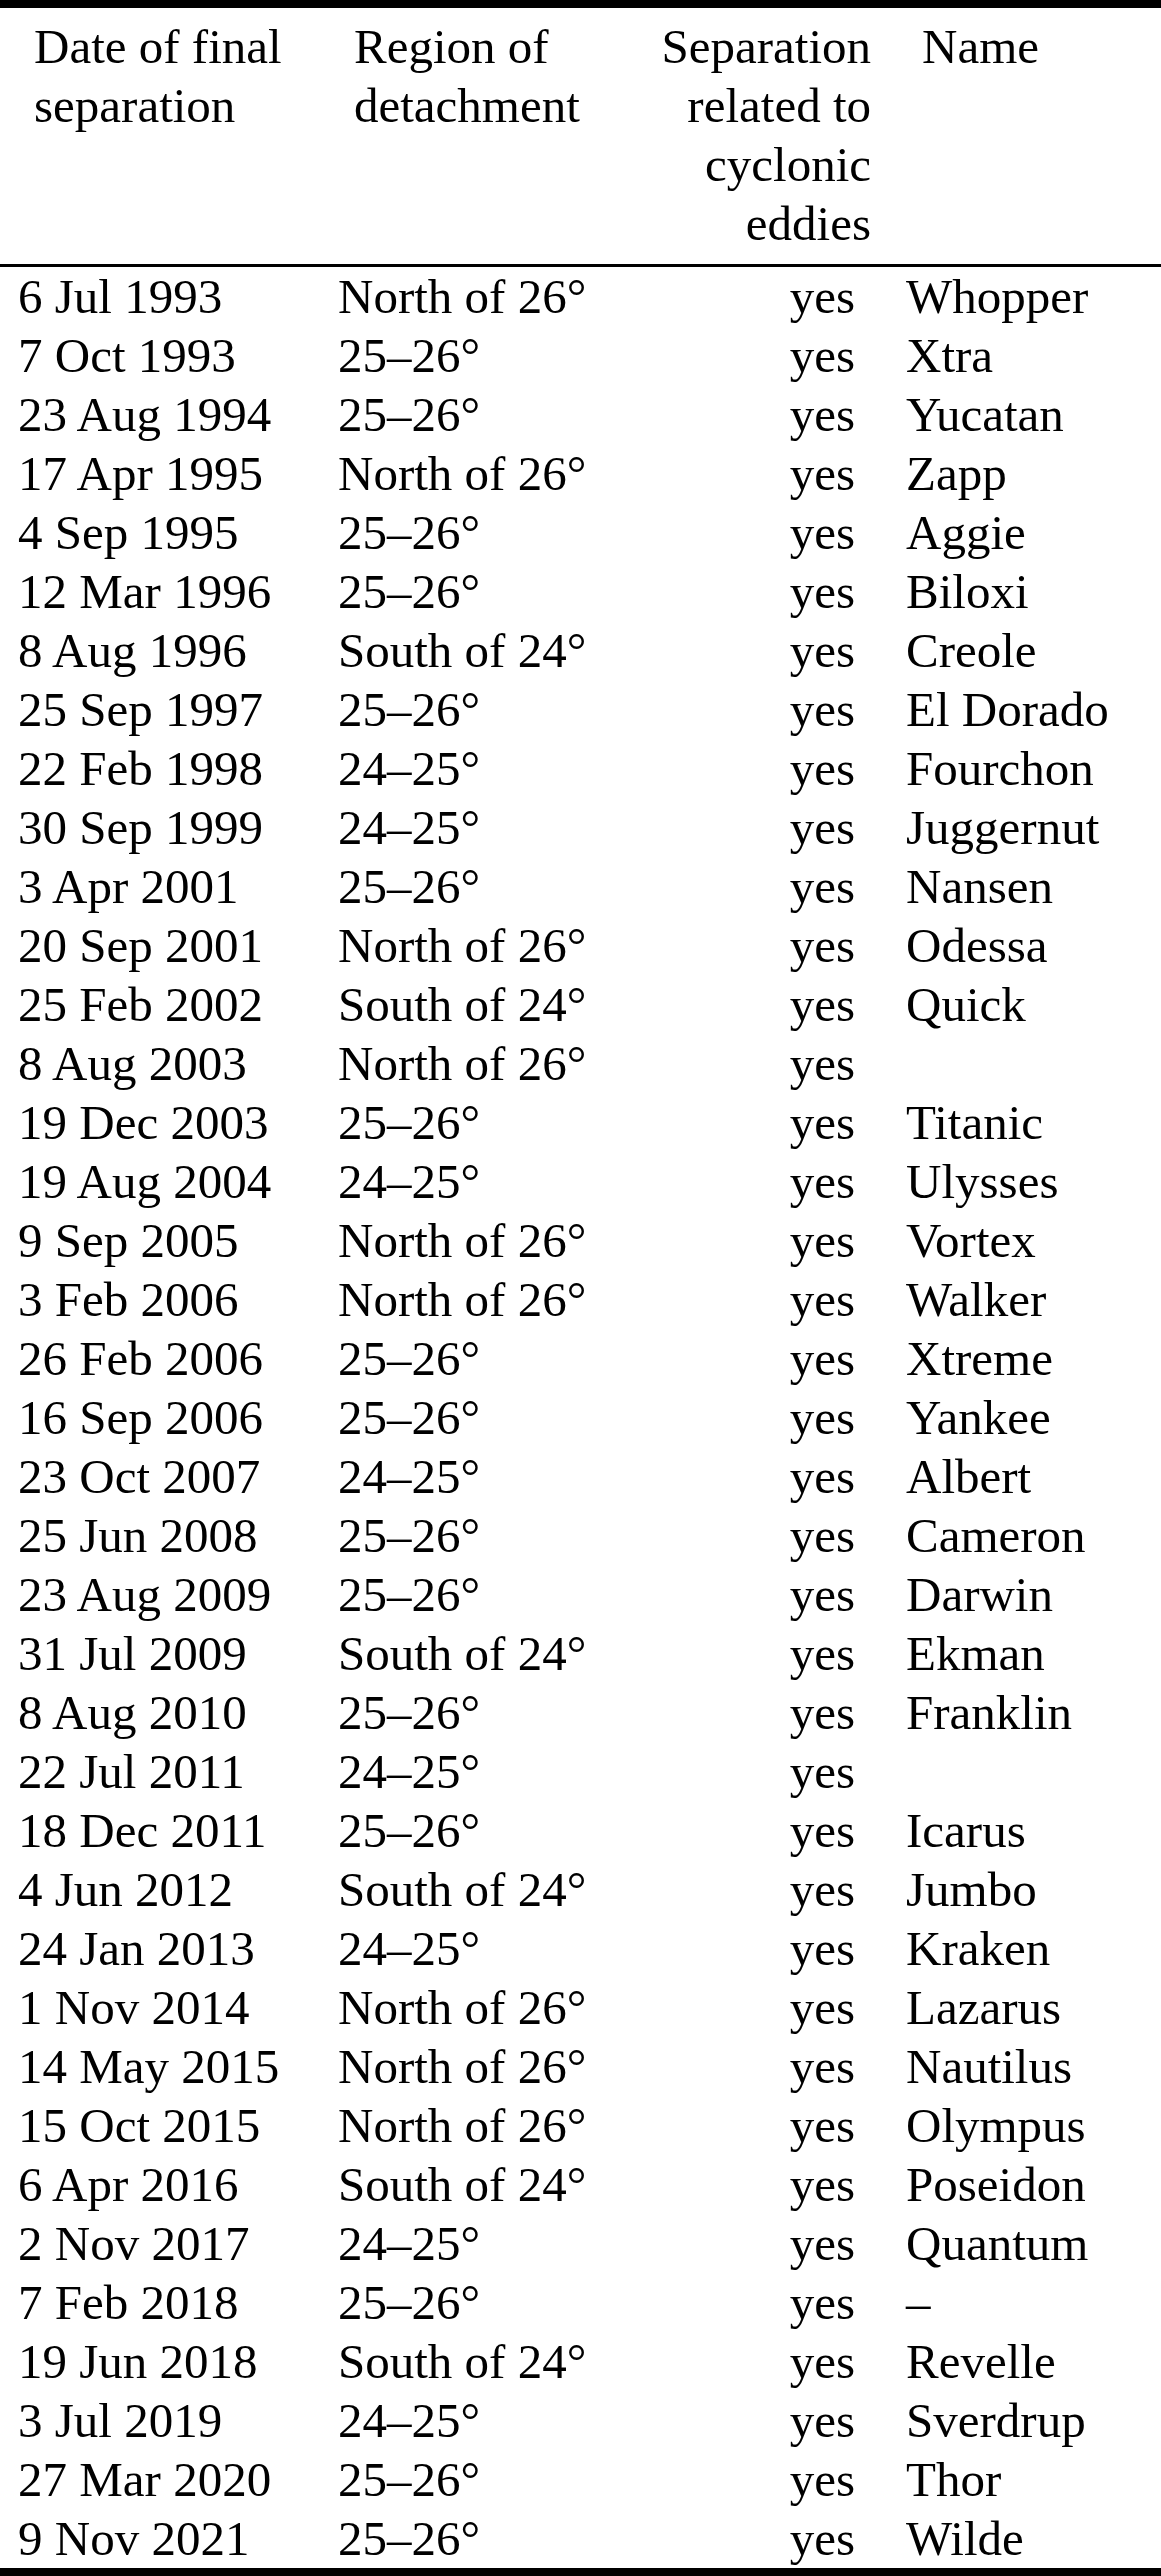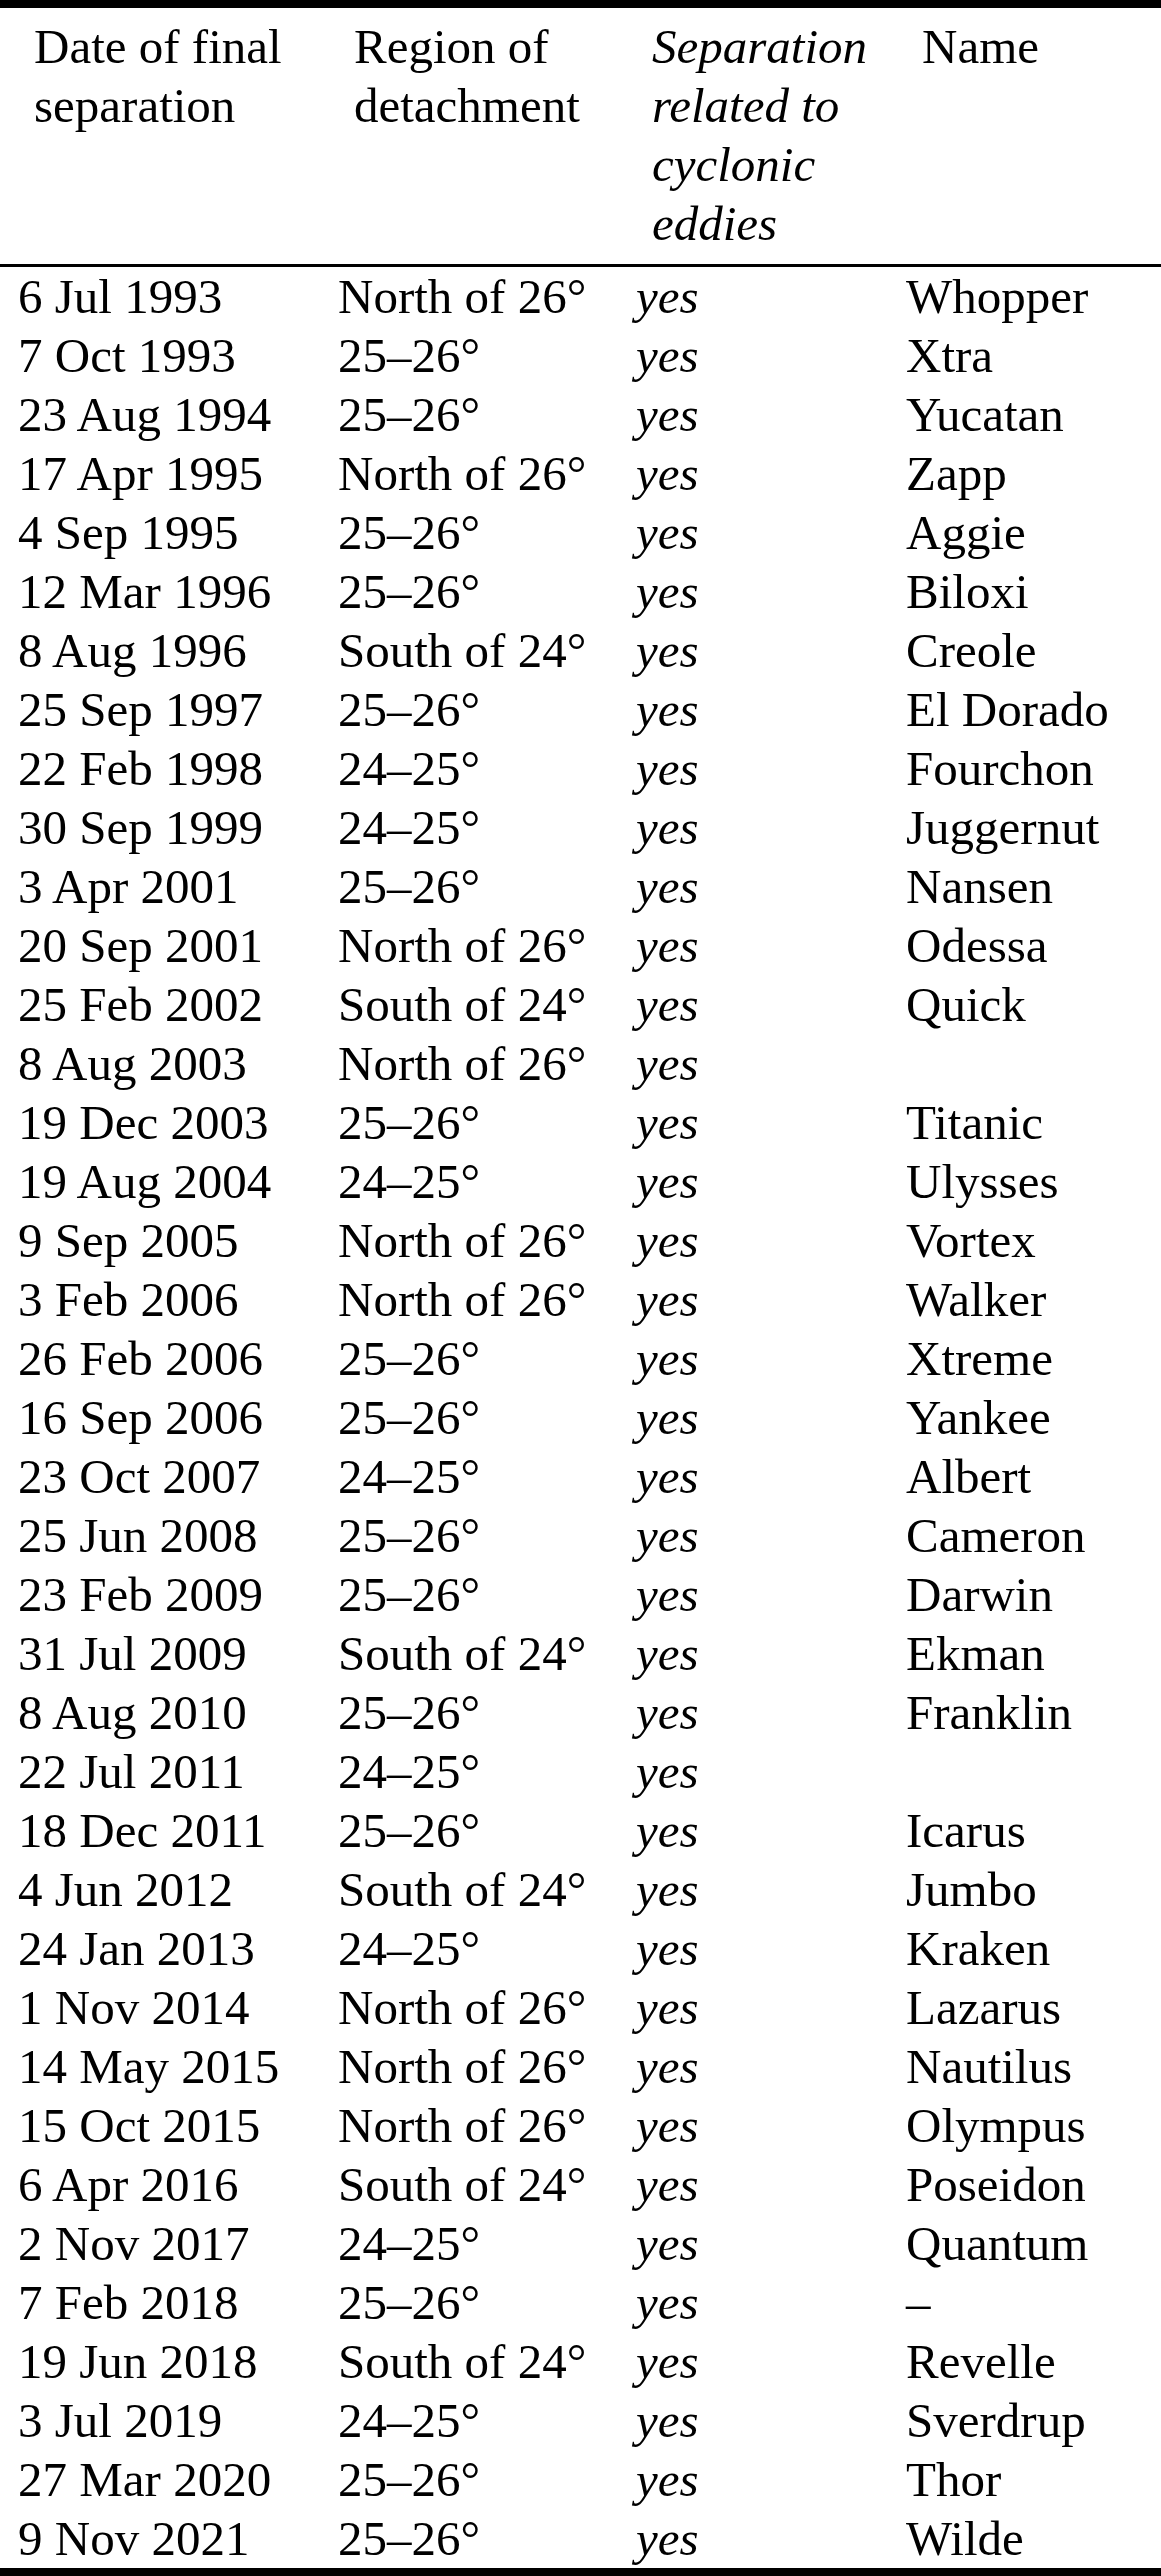--- a/index.html
+++ b/index.html
@@ -35,21 +35,21 @@
     grid-auto-rows: 1fr;
     padding-left: 18px;
   }
   .tr {
     display: grid;
     grid-template-columns: 320px 298px 219px 1fr;
     align-items: center;
     line-height: 59px;
     white-space: nowrap;
   }
-  .c3 { text-align: left; font-style: italic; }
+  .c3 { text-align: right; }
   .c4 { padding-left: 51px; }
   .th { white-space: normal; }
 </style>
 </head>
 <body>
 
 <div class="page">
   <div class="rule rule-top"></div>
 
   <div class="thead">
@@ -209,21 +209,21 @@
   </div>
 
   <div class="tr">
     <div class="td c1">25 Jun 2008</div>
     <div class="td c2">25–26°</div>
     <div class="td c3">yes</div>
     <div class="td c4">Cameron</div>
   </div>
 
   <div class="tr">
-    <div class="td c1">23 Feb 2009</div>
+    <div class="td c1">23 Aug 2009</div>
     <div class="td c2">25–26°</div>
     <div class="td c3">yes</div>
     <div class="td c4">Darwin</div>
   </div>
 
   <div class="tr">
     <div class="td c1">31 Jul 2009</div>
     <div class="td c2">South of 24°</div>
     <div class="td c3">yes</div>
     <div class="td c4">Ekman</div>

